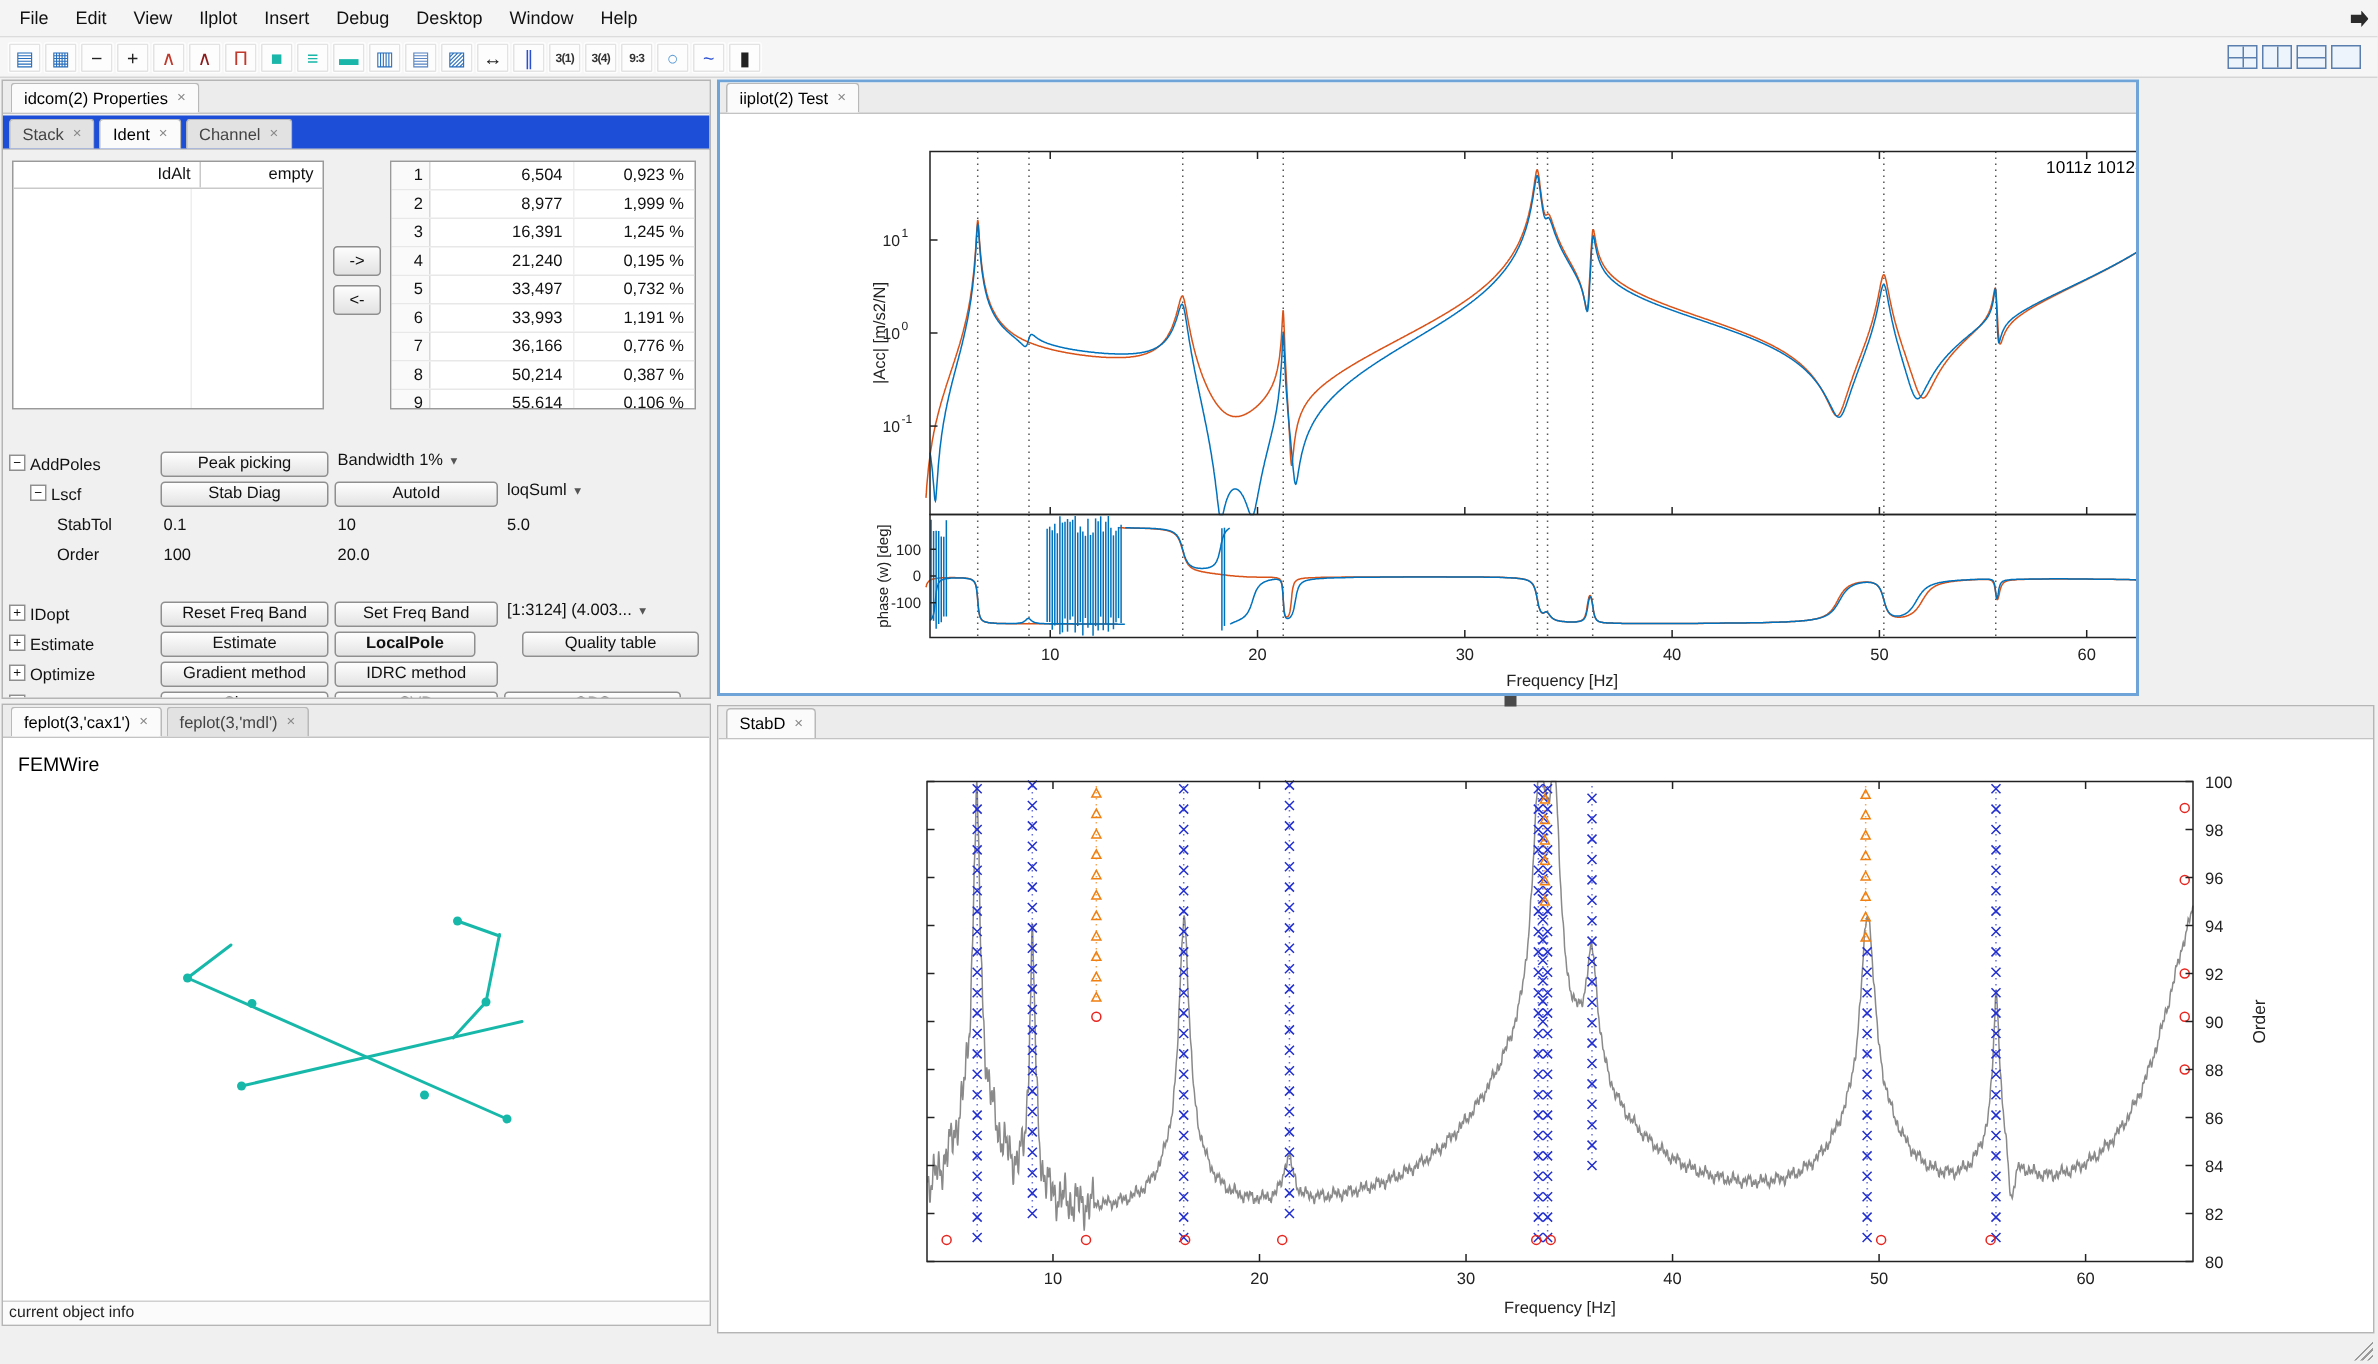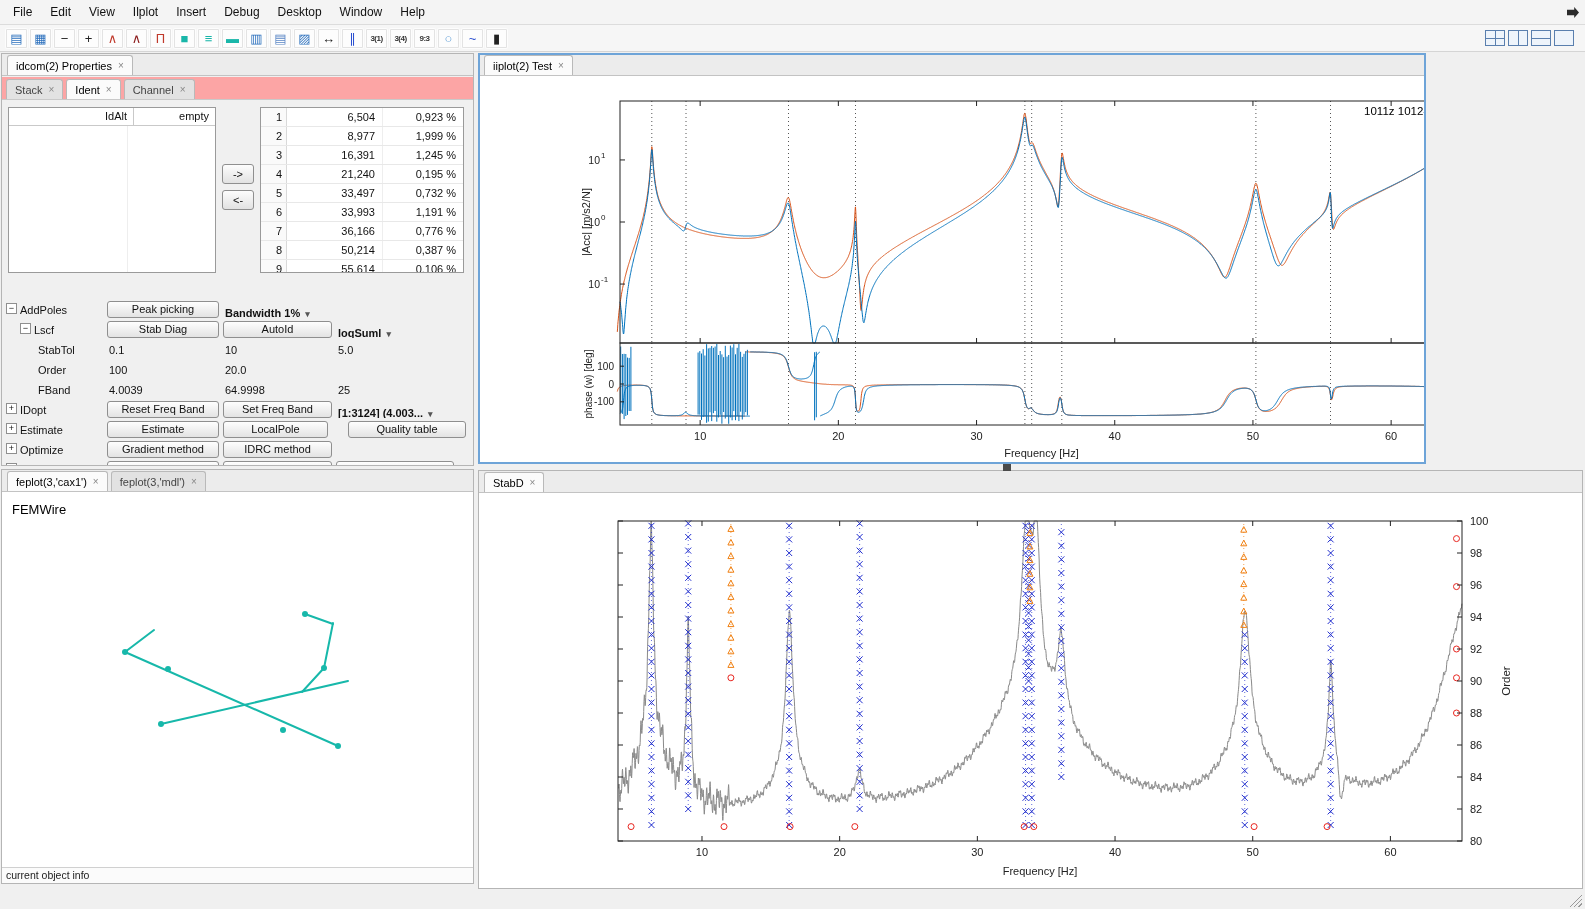--- a/index.html
+++ b/index.html
@@ -29,21 +29,21 @@
 .tabbar{height:22px;background:#ececec;border-bottom:1px solid #c3c3c3;display:flex;
   align-items:flex-end;padding-left:5px;}
 .tab{height:20px;background:#e2e2e2;border:1px solid #b9b9b9;border-bottom:none;
   border-radius:3px 3px 0 0;padding:0 8px;display:flex;align-items:center;font-size:11px;
   margin-right:3px;color:#444;white-space:nowrap;}
 .tab.active{background:#fbfbfb;color:#000;}
 .tab .cl{margin-left:6px;font-size:10px;color:#888;}
 
 
 #idcom-panel{left:1px;top:53px;width:473px;height:413px;}
-.subtabs{position:absolute;left:0;top:23px;width:100%;height:23px;background:#fca5a5;
+.subtabs{position:absolute;left:0;top:23px;width:100%;height:23px;background:#1d4ed8;
   border-bottom:1px solid #c9c9c9;display:flex;align-items:flex-end;padding-left:4px;}
 .idaltbox{position:absolute;left:6px;top:53px;width:208px;height:166px;background:#fff;
   border:1px solid #9a9a9a;}
 .idalthead{height:18px;border-bottom:1px solid #c9c9c9;display:flex;font-size:11px;}
 .idalthead .c1{width:125px;text-align:right;padding:2px 6px 0 0;border-right:1px solid #c9c9c9;}
 .idalthead .c2{flex:1;text-align:right;padding:2px 6px 0 0;}
 .idaltdiv{position:absolute;left:118px;top:18px;bottom:0;width:1px;background:#eee;}
 .xferbtn{position:absolute;width:32px;height:20px;font-size:11px;background:linear-gradient(#fdfdfd,#e2e2e2);
   border:1px solid #8f8f8f;border-radius:3px;text-align:center;line-height:18px;}
 .poletable{position:absolute;left:258px;top:53px;width:204px;height:166px;background:#fff;
@@ -53,22 +53,22 @@
 .prow .cf{width:96px;text-align:right;padding:3px 7px 0 0;border-right:1px solid #eee;}
 .prow .cd{flex:1;text-align:right;padding:3px 7px 0 0;}
 #tree-rows{position:absolute;left:0;top:246px;width:473px;bottom:0;overflow:hidden;font-size:11px;}
 .tree-row{position:absolute;left:0;width:473px;height:20px;}
 .expander{position:absolute;top:3px;width:11px;height:11px;border:1px solid #8f8f8f;background:#fff;
   font-size:9px;line-height:9px;text-align:center;}
 .tree-lbl{position:absolute;top:4px;}
 .tree-btn{position:absolute;top:1px;height:17px;background:linear-gradient(#fefefe,#e3e3e3);
   border:1px solid #8f8f8f;border-radius:3px;text-align:center;line-height:15px;overflow:hidden;
   white-space:nowrap;}
-.tree-dd{position:absolute;top:1px;height:17px;line-height:24px;padding-left:2px;overflow:hidden;
-  white-space:nowrap;font-weight:bold;}
+.tree-dd{position:absolute;top:1px;height:17px;line-height:12px;padding-left:2px;overflow:hidden;
+  white-space:nowrap;}
 .tree-dd .dda{color:#555;margin-left:5px;font-size:9px;}
 .tree-val{position:absolute;top:4px;padding-left:2px;}
 
 
 #iiplot-panel{left:478px;top:53px;width:948px;height:411px;border:2px solid #6ea4d8;background:#fff;}
 #iiplot-panel .tabbar{margin:-1px -1px 0 -1px;}
 .chart-mount{position:absolute;left:0;top:22px;right:0;bottom:0;background:#fff;}
 
 
 #feplot-panel{left:1px;top:469px;width:473px;height:415px;background:#fff;}
@@ -241,38 +241,32 @@
         <span class="tree-lbl" style="left: 36px;">StabTol</span>
         <div class="tree-val" style="width: 112px; left: 105px;">0.1</div>
         <div class="tree-val" style="width: 109px; left: 221px;">10</div>
         <div class="tree-val" style="width: 118px; left: 334px;">5.0</div>
       </div>
       <div class="tree-row" style="top: 60px;">
         <span class="tree-lbl" style="left: 36px;">Order</span>
         <div class="tree-val" style="width: 112px; left: 105px;">100</div>
         <div class="tree-val" style="width: 109px; left: 221px;">20.0</div>
       </div>
-      <div class="tree-row" style="top: 80px;">
-        <span class="tree-lbl" style="left: 36px;">FBand</span>
-        <div class="tree-val" style="width: 112px; left: 105px;">4.0039</div>
-        <div class="tree-val" style="width: 109px; left: 221px;">64.9998</div>
-        <div class="tree-val" style="width: 118px; left: 334px;">25</div>
-      </div>
       <div class="tree-row" style="top: 100px;">
         <span class="expander" style="left: 4px;">+</span>
         <span class="tree-lbl" style="left: 18px;">IDopt</span>
         <div class="tree-btn" style="width: 112px; left: 105px;">Reset Freq Band</div>
         <div class="tree-btn" style="width: 109px; left: 221px;">Set Freq Band</div>
         <div class="tree-dd" style="width: 126px; left: 334px;"><span>[1:3124] (4.003...</span><span class="dda">▾</span></div>
       </div>
       <div class="tree-row" style="top: 120px;">
         <span class="expander" style="left: 4px;">+</span>
         <span class="tree-lbl" style="left: 18px;">Estimate</span>
         <div class="tree-btn" style="width: 112px; left: 105px;">Estimate</div>
-        <div class="tree-btn" style="width: 105px; left: 221px;">LocalPole</div>
+        <div class="tree-btn" style="width: 94px; left: 221px; font-weight: bold;">LocalPole</div>
         <div class="tree-btn" style="width: 118px; left: 334px; margin-left: 12px;">Quality table</div>
       </div>
       <div class="tree-row" style="top: 140px;">
         <span class="expander" style="left: 4px;">+</span>
         <span class="tree-lbl" style="left: 18px;">Optimize</span>
         <div class="tree-btn" style="width: 112px; left: 105px;">Gradient method</div>
         <div class="tree-btn" style="width: 109px; left: 221px;">IDRC method</div>
       </div>
       <div class="tree-row" style="top: 160px;">
         <span class="expander" style="left: 4px;">+</span>

